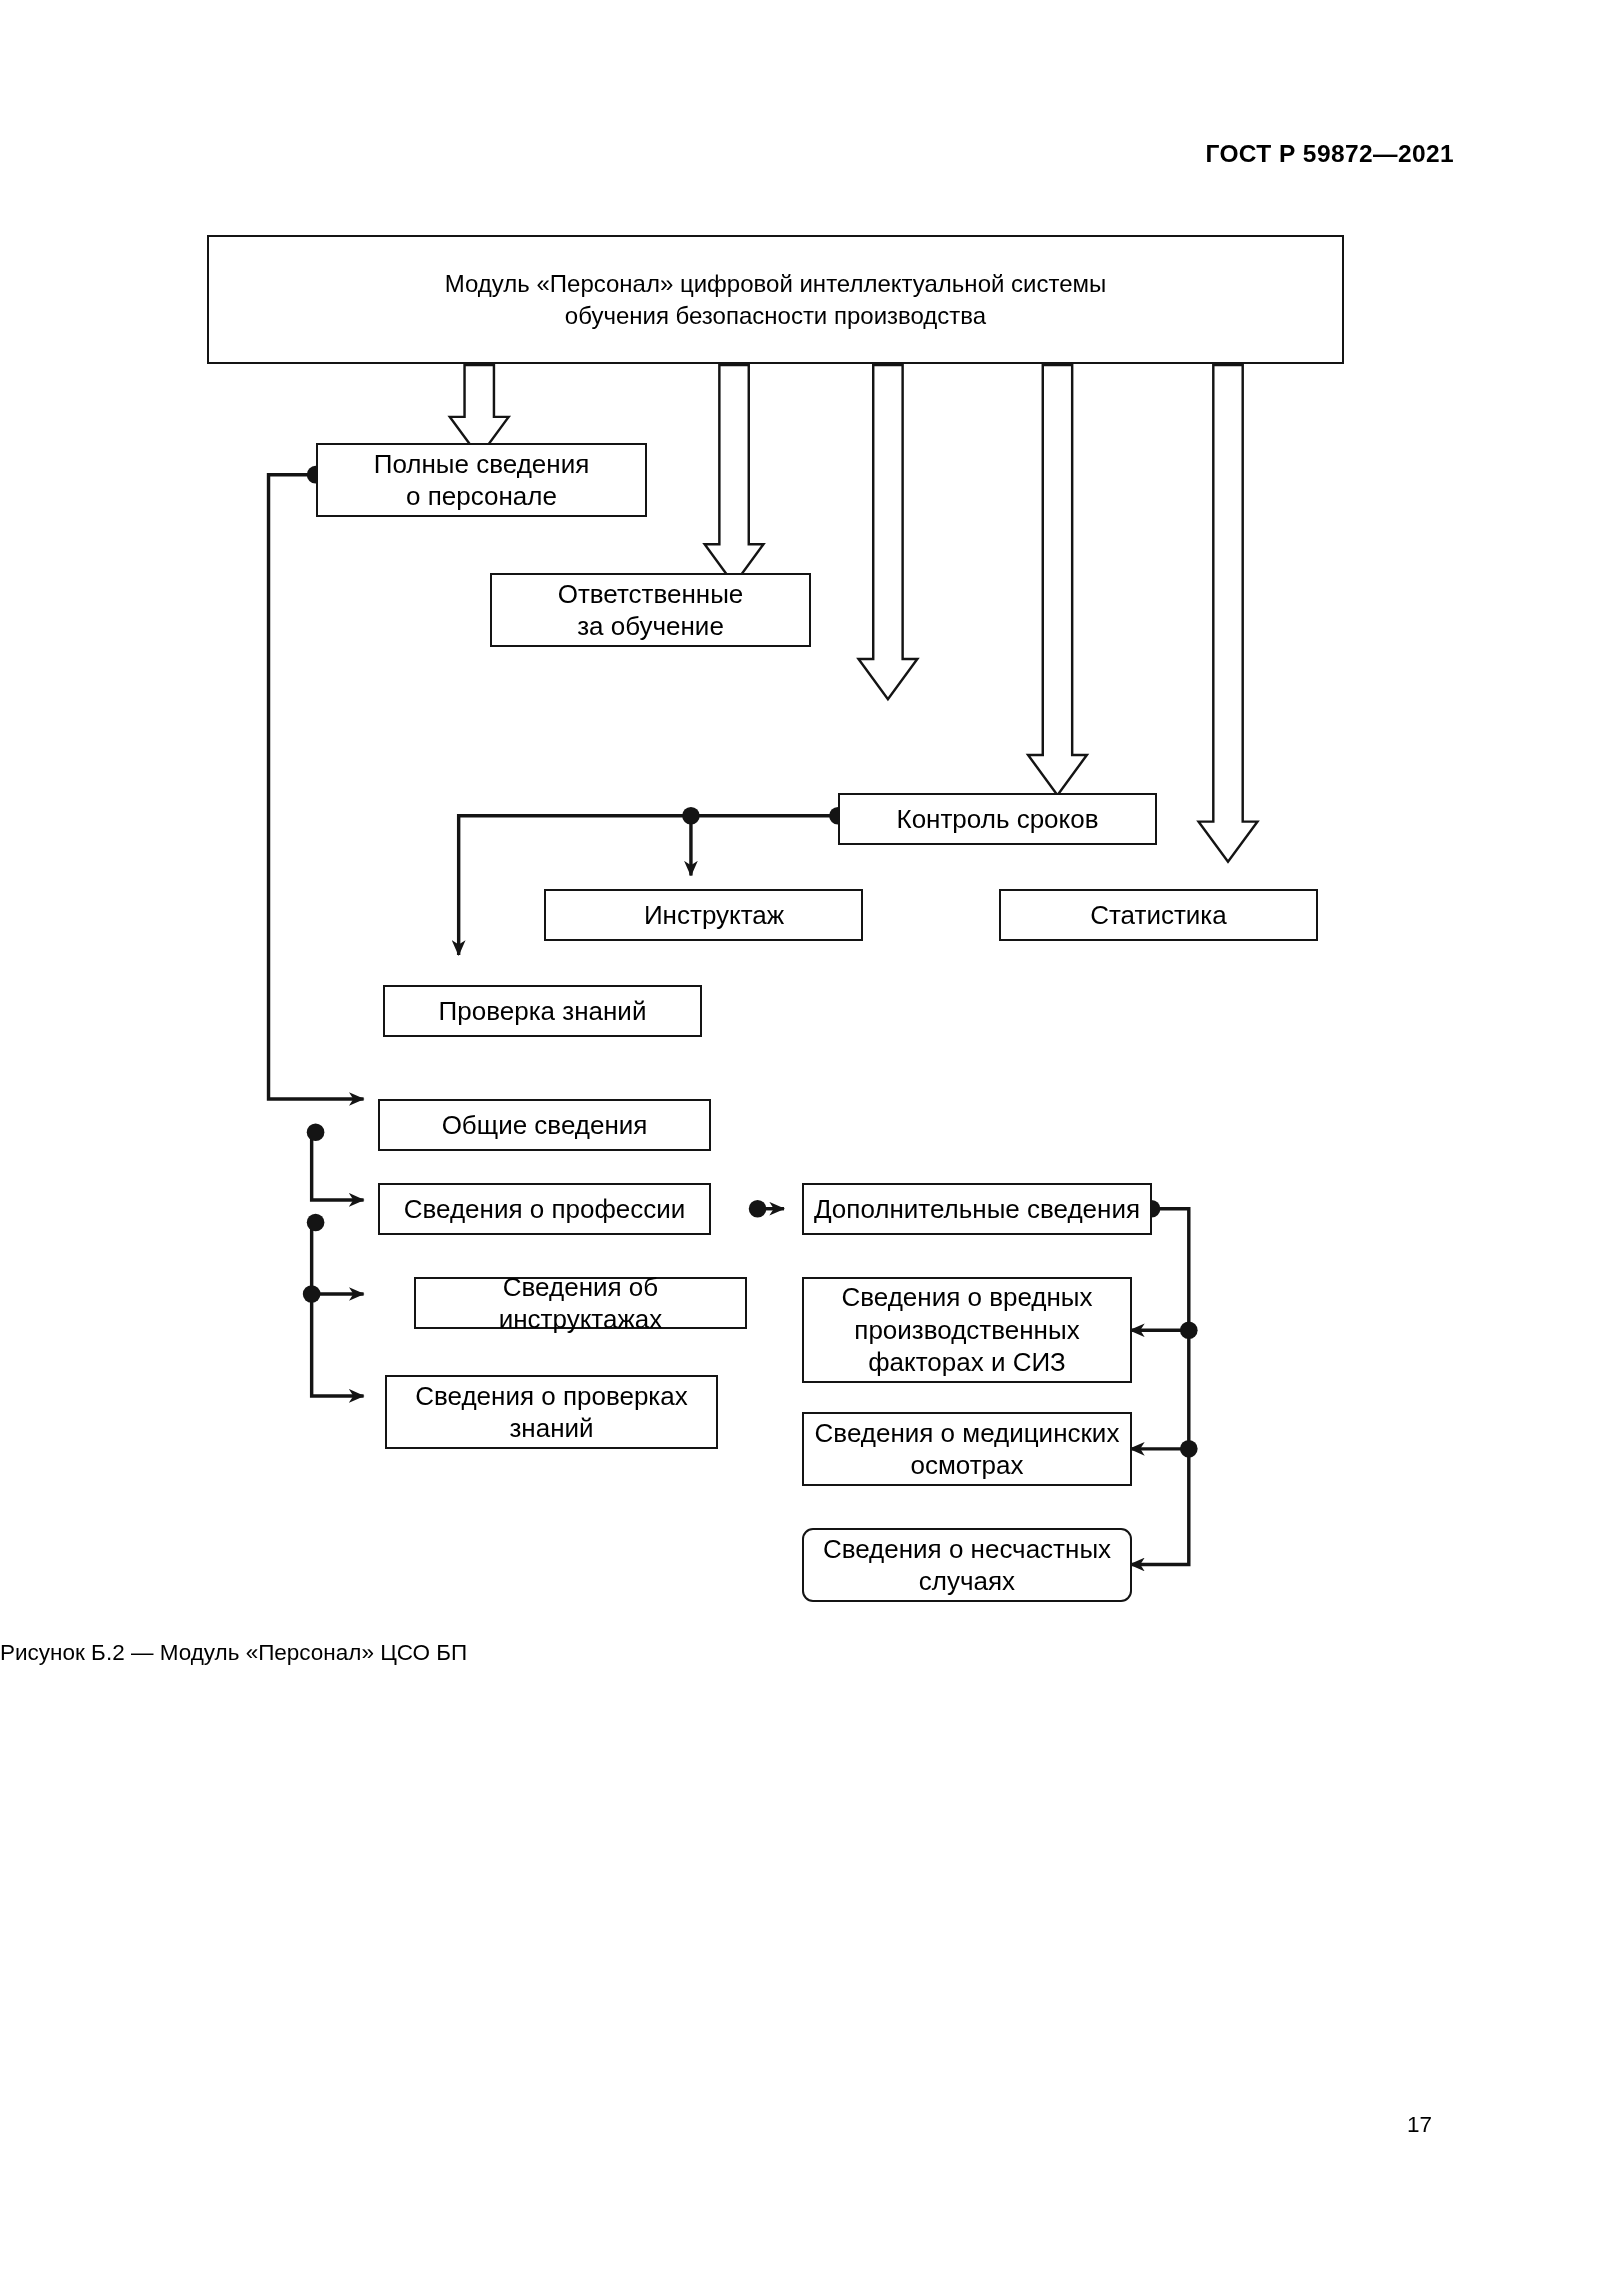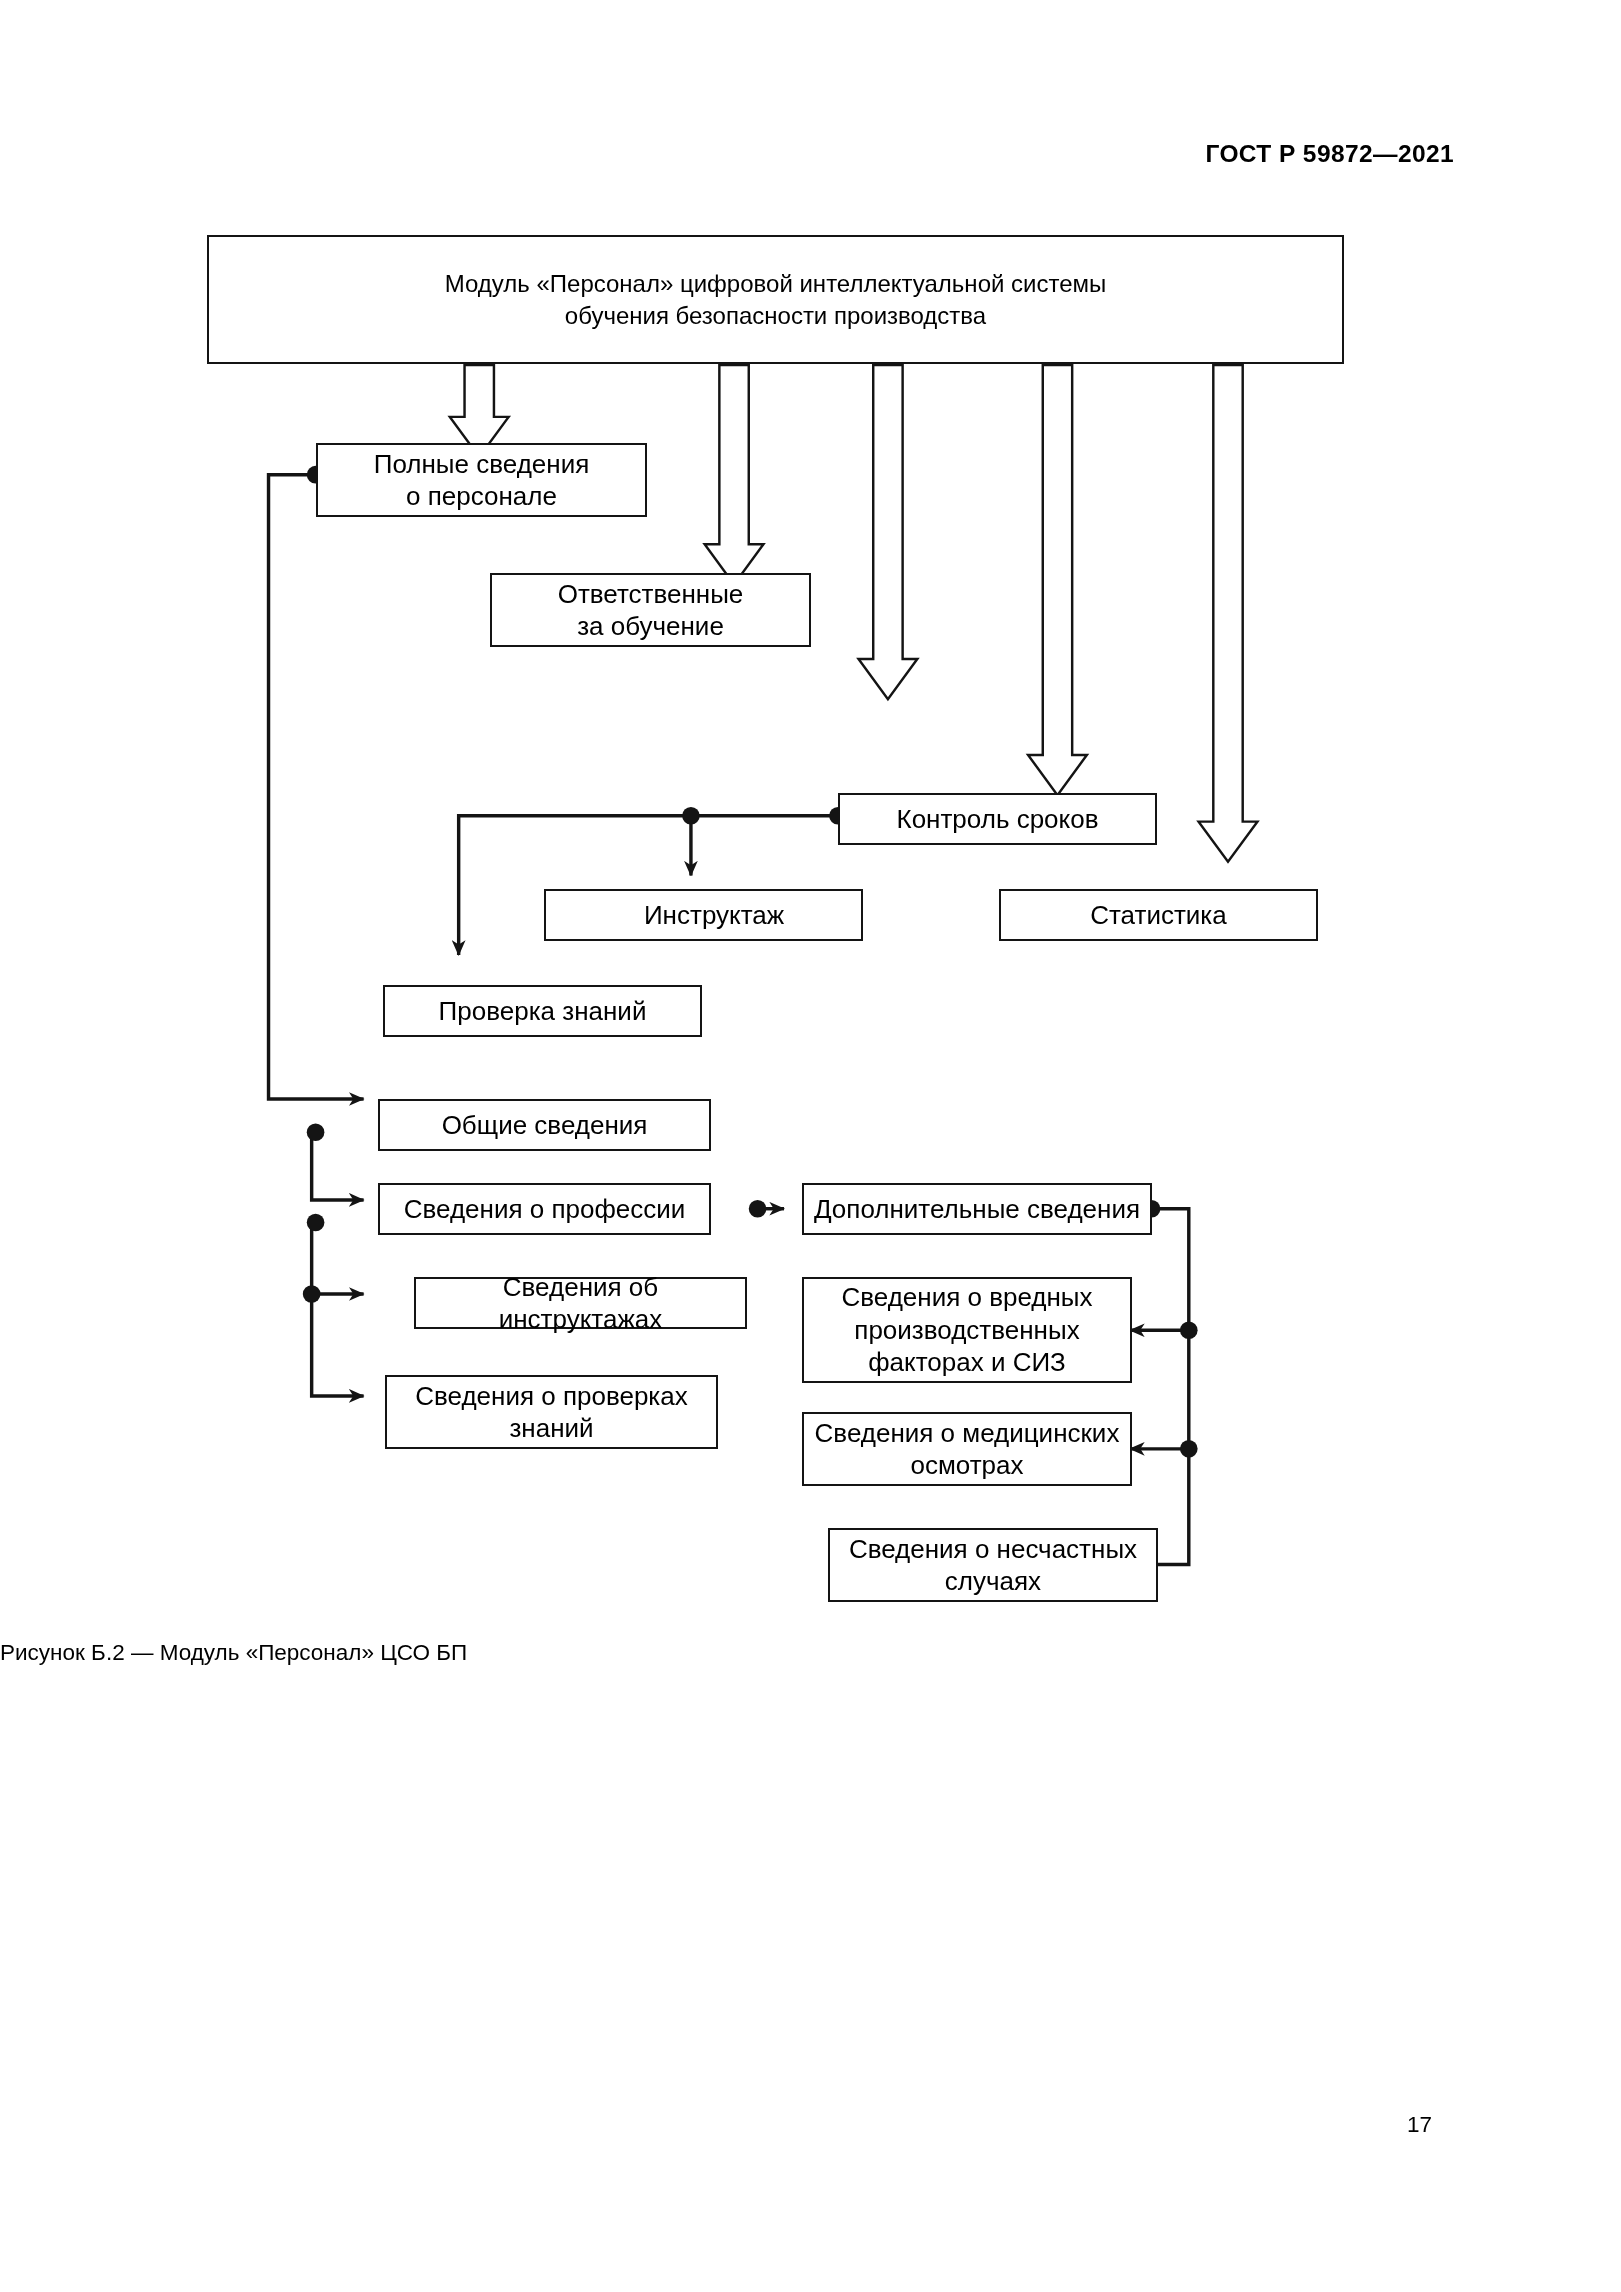--- a/index.html
+++ b/index.html
@@ -190,21 +190,21 @@
     <span class="node-label">Сведения о вредных
 производственных
 факторах и СИЗ</span>
   </div>
 
   <div class="node-box" style="left:802px; top:1412px; width:330px; height:74px;">
     <span class="node-label">Сведения о медицинских
 осмотрах</span>
   </div>
 
-  <div class="node-box" style="left:828px; top:1528px; width:330px; height:74px;">
+  <div class="node-box" style="left:802px; top:1528px; width:330px; height:74px;border-radius:11px;">
     <span class="node-label">Сведения о несчастных
 случаях</span>
   </div>
 
   <div id="figure-caption">Рисунок Б.2 — Модуль «Персонал» ЦСО БП</div>
 
   <div id="page-number">17</div>
 
 </div>
 

